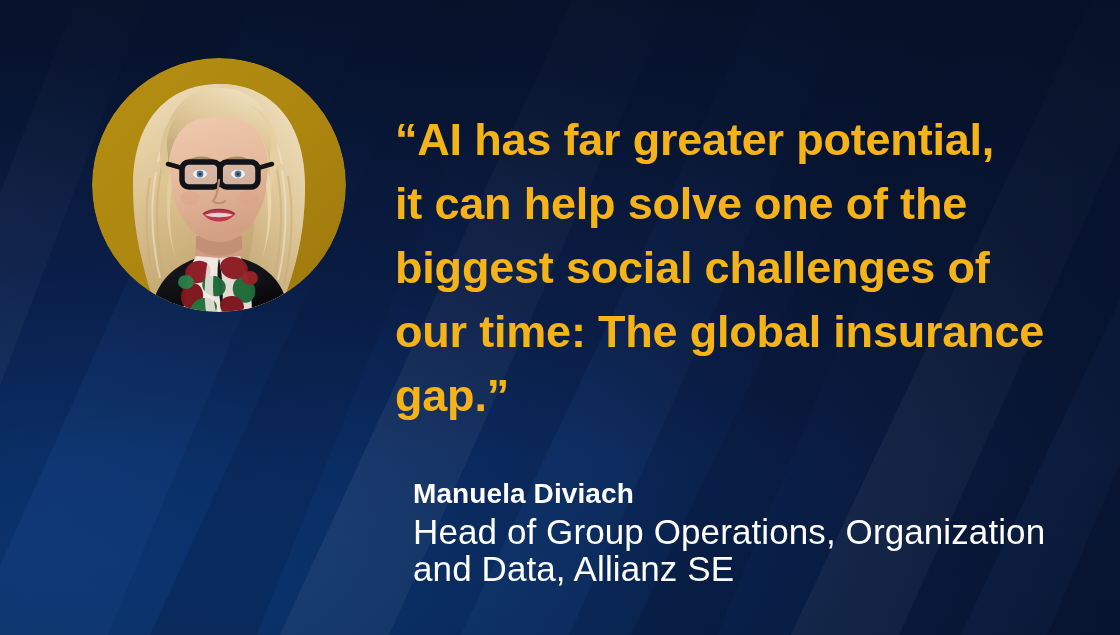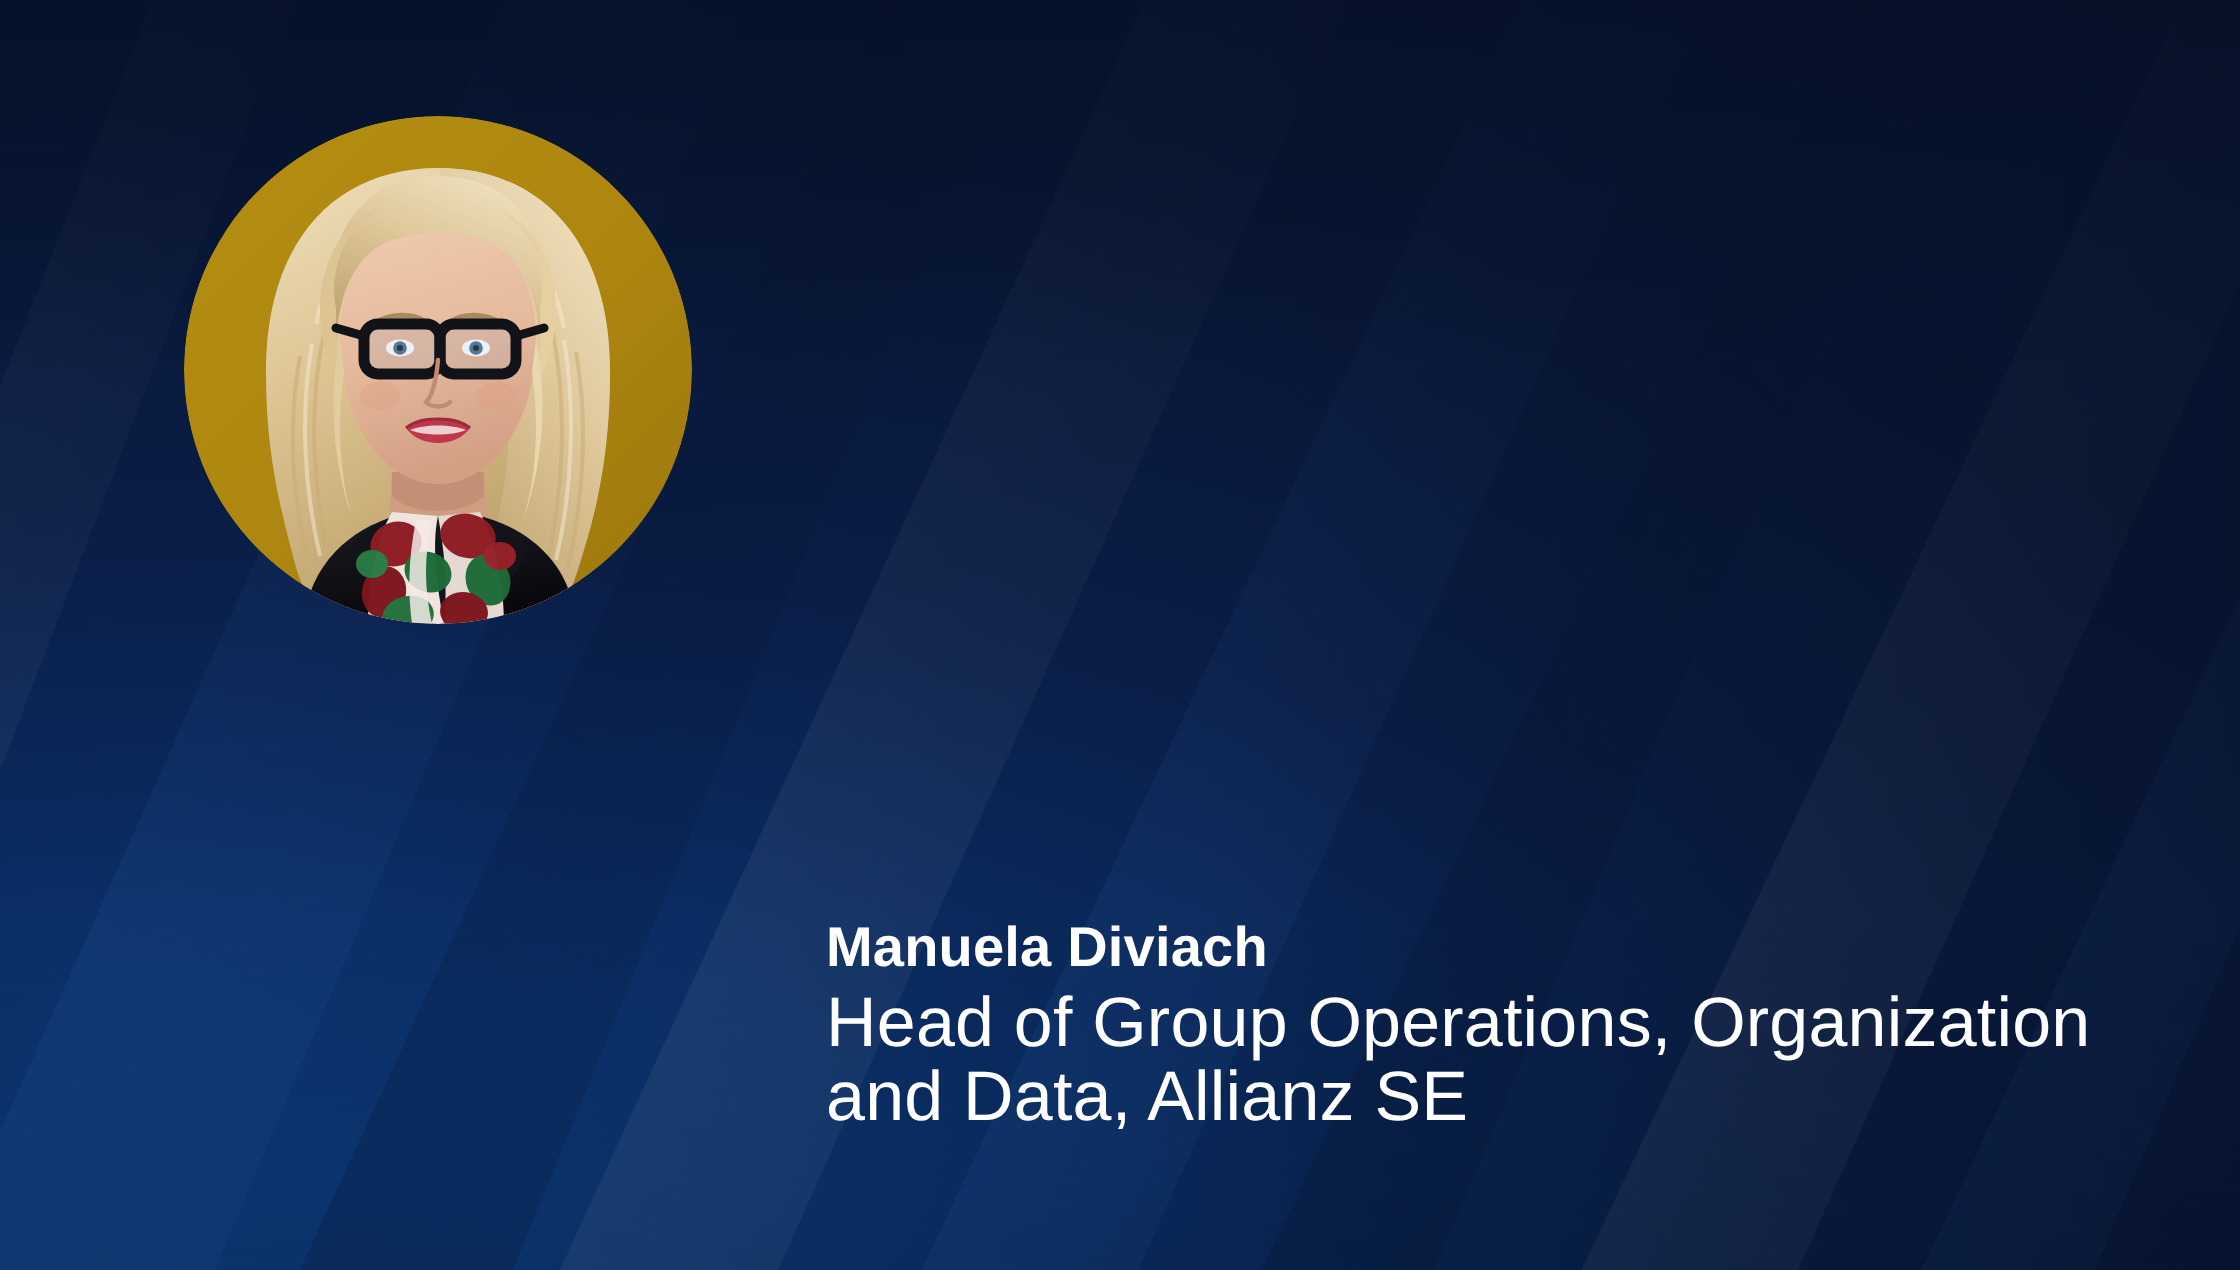--- a/index.html
+++ b/index.html
@@ -57,20 +57,21 @@
     position: absolute;
     left: 413px; top: 455px;
     width: 690px;
     color: #ffffff;
   }
   .attrib-name {
     font-size: 28px;
     font-weight: 700;
     line-height: 38px;
     letter-spacing: 0.1px;
+    margin-top: 20px;
   }
   .attrib-role {
     font-size: 35px;
     font-weight: 400;
     line-height: 37px;
     letter-spacing: 0.1px;
     white-space: pre-line;
   }
 </style>
 </head>
@@ -237,20 +238,25 @@
 
         <ellipse cx="98" cy="140" rx="10" ry="7" fill="#dd9e84" opacity="0.35"></ellipse>
         <ellipse cx="156" cy="140" rx="10" ry="7" fill="#dd9e84" opacity="0.35"></ellipse>
 
         <path d="M78 112 C72 140 74 176 86 206 C78 186 76 154 80 128 Z" fill="#e2cda0"></path>
         <path d="M176 112 C182 140 180 176 168 206 C176 186 178 154 174 128 Z" fill="#e9d7ae"></path>
       </g>
     </svg>
   </div>
 
+  <div class="quote">“AI has far greater potential,
+it can help solve one of the
+biggest social challenges of
+our time: The global insurance
+gap.”</div>
 
   <div class="attrib">
     <div class="attrib-name">Manuela Diviach</div>
     <div class="attrib-role">Head of Group Operations, Organization
 and Data, Allianz SE</div>
   </div>
 
 </div>
 
 </body></html>

